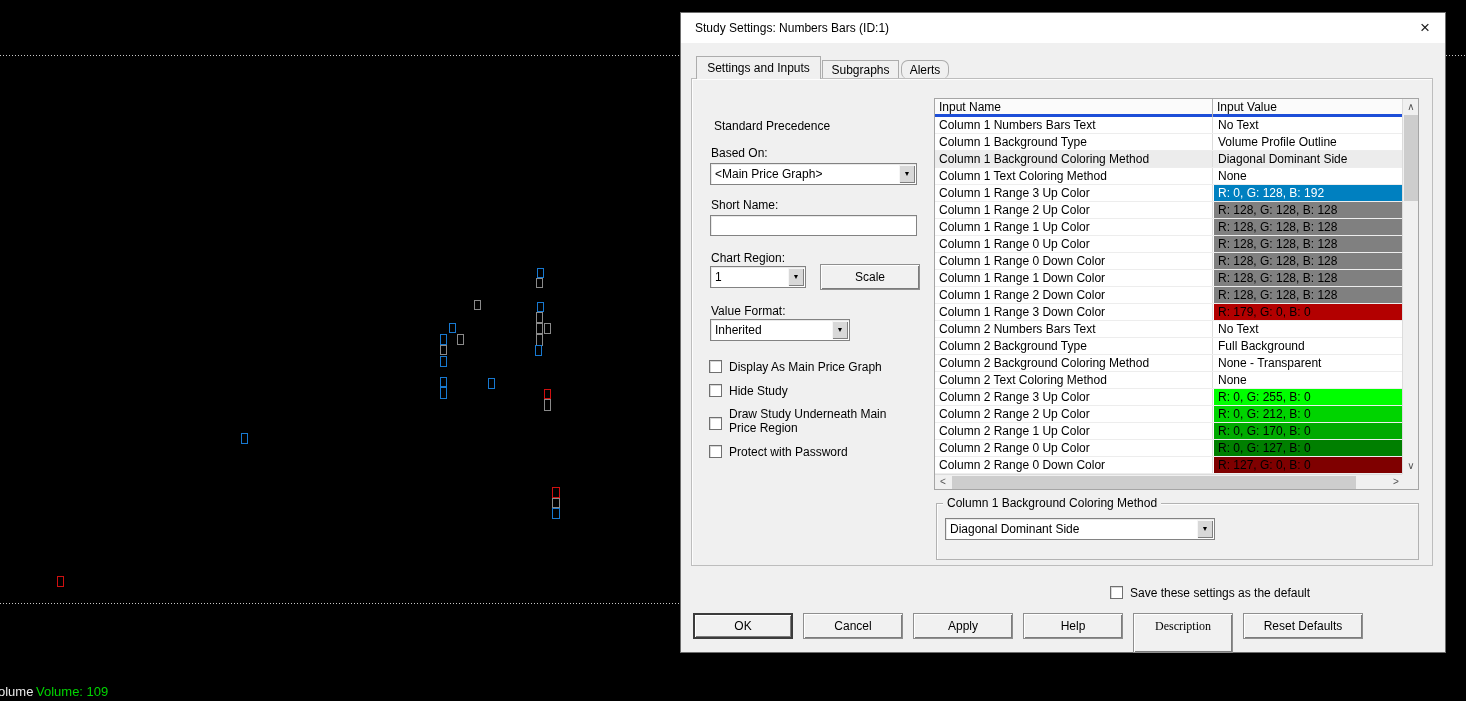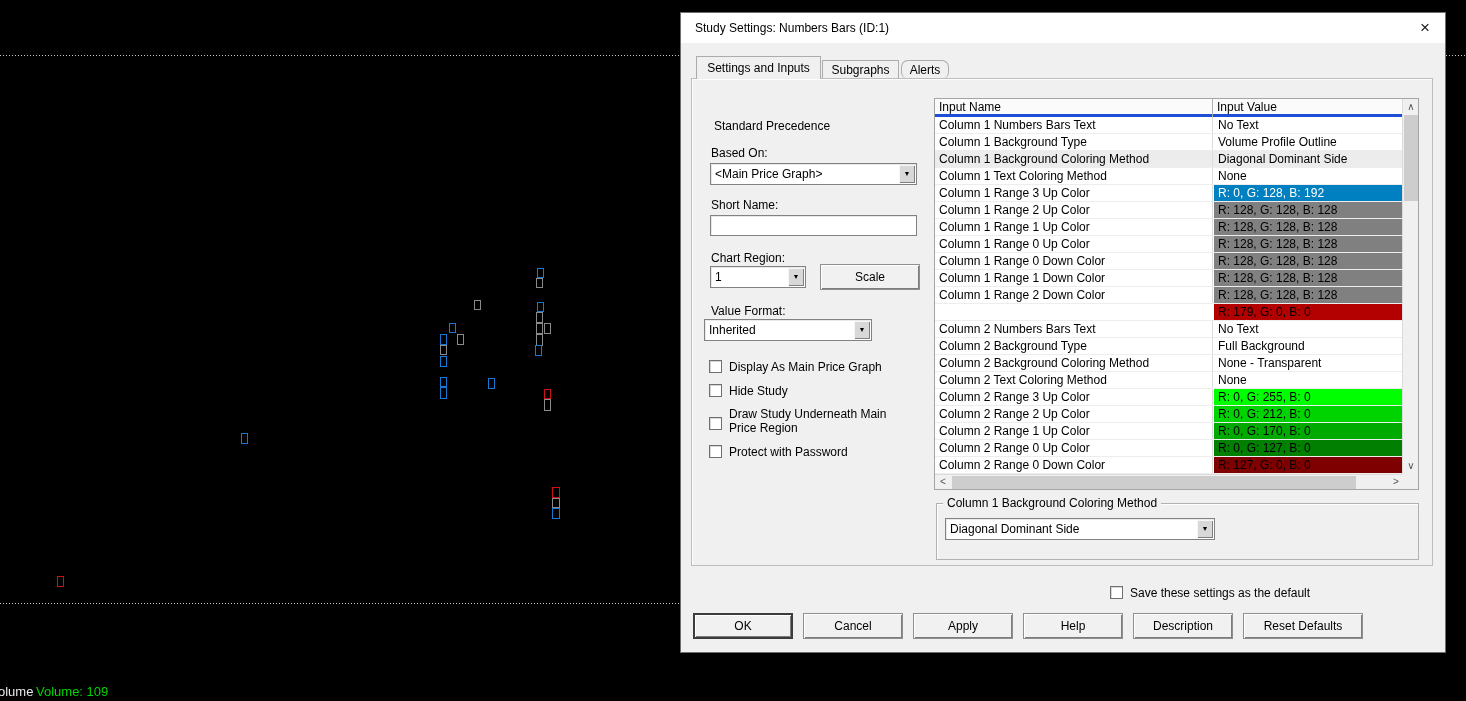--- a/index.html
+++ b/index.html
@@ -120,21 +120,21 @@
     <input class="tinput" style="left: 29px; top: 202px; width: 207px; height: 21px; z-index: 4;" value="">
 
     <div class="lbl" style="left:30px;top:238px;z-index:4;">Chart Region:</div>
     <div class="combo" style="left:29px;top:253px;width:96px;height:22px;z-index:4;">
       <span class="val">1</span>
       <span class="arrow">▼</span>
     </div>
     <div class="btn" style="left:139px;top:251px;width:100px;height:26px;line-height:24px;z-index:4;">Scale</div>
 
     <div class="lbl" style="left:30px;top:291px;z-index:4;">Value Format:</div>
-    <div class="combo" style="left:23px;top:306px;width:168px;height:22px;z-index:4;">
+    <div class="combo" style="left:29px;top:306px;width:140px;height:22px;z-index:4;">
       <span class="val">Inherited</span>
       <span class="arrow">▼</span>
     </div>
 
     <span class="cbx" style="left:28px;top:347px;z-index:4;"></span>
     <span class="cbrow-label" style="left:48px;top:347px;z-index:4;">Display As Main Price Graph</span>
 
     <span class="cbx" style="left:28px;top:371px;z-index:4;"></span>
     <span class="cbrow-label" style="left:48px;top:371px;z-index:4;">Hide Study</span>
 
@@ -188,20 +188,21 @@
           </div>
           <div class="trow">
             <div class="td-name">Column 1 Range 1 Down Color</div>
             <div class="td-value" style="background: rgb(128, 128, 128); color: rgb(0, 0, 0);">R: 128, G: 128, B: 128</div>
           </div>
           <div class="trow">
             <div class="td-name">Column 1 Range 2 Down Color</div>
             <div class="td-value" style="background: rgb(128, 128, 128); color: rgb(0, 0, 0);">R: 128, G: 128, B: 128</div>
           </div>
           <div class="trow">
+            <div class="td-name">Column 1 Range 3 Down Color</div>
             <div class="td-value" style="background: rgb(179, 0, 0); color: rgb(0, 0, 0);">R: 179, G: 0, B: 0</div>
           </div>
           <div class="trow">
             <div class="td-name">Column 2 Numbers Bars Text</div>
             <div class="td-value">No Text</div>
           </div>
           <div class="trow">
             <div class="td-name">Column 2 Background Type</div>
             <div class="td-value">Full Background</div>
           </div>
@@ -256,18 +257,18 @@
     </div>
 
     <span class="cbx" style="left:429px;top:573px;"></span>
     <span class="cbrow-label" style="left:449px;top:573px;">Save these settings as the default</span>
 
     <div id="buttons">
         <div class="btn default" style="left: 12px; top: 600px; width: 100px; height: 26px; line-height: 22px;">OK</div>
         <div class="btn" style="left: 122px; top: 600px; width: 100px; height: 26px; line-height: 24px;">Cancel</div>
         <div class="btn" style="left: 232px; top: 600px; width: 100px; height: 26px; line-height: 24px;">Apply</div>
         <div class="btn" style="left: 342px; top: 600px; width: 100px; height: 26px; line-height: 24px;">Help</div>
-        <div class="btn" style="left: 452px; top: 600px; width: 100px; height: 26px; line-height: 24px;">Description</div>
+        <div class="btn" style="left: 452px; top: 600px; width: 100px; height: 40px; line-height: 24px; font-family: Liberation Serif, serif;">Description</div>
         <div class="btn" style="left: 562px; top: 600px; width: 120px; height: 26px; line-height: 24px;">Reset Defaults</div>
       </div>
   </div>
 
 </div>
 
 </body></html>

